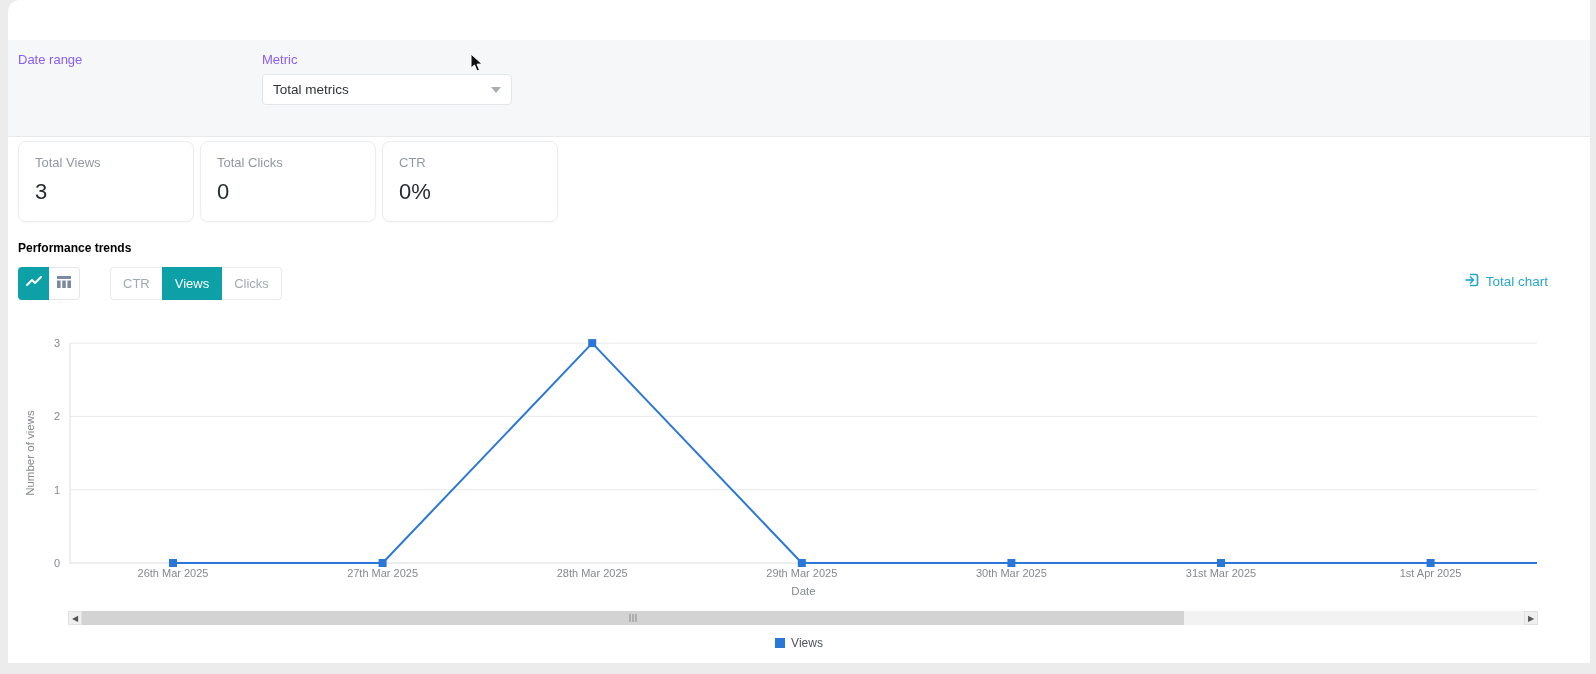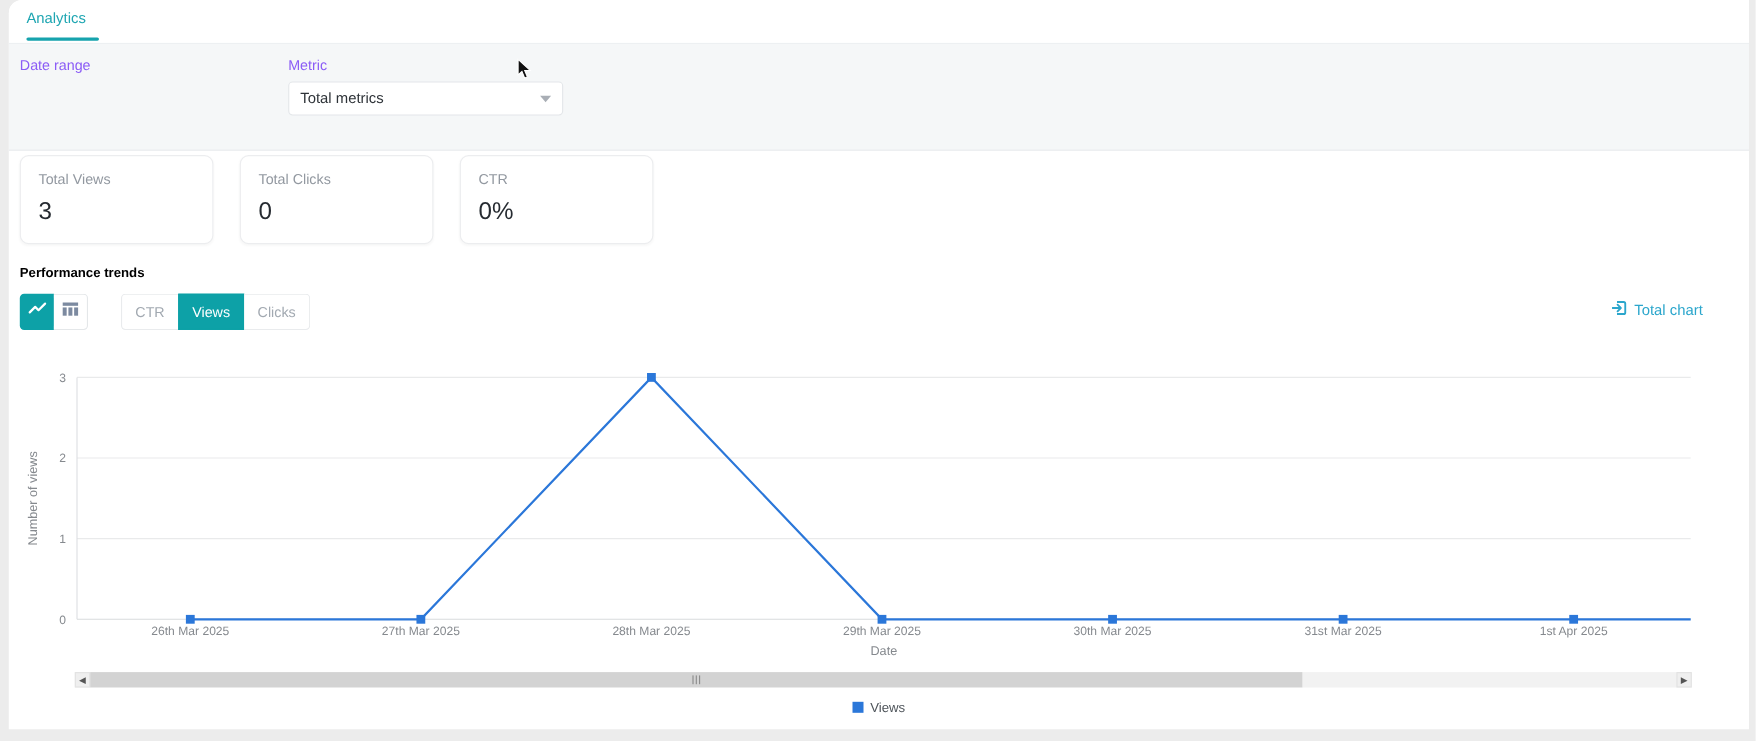--- a/index.html
+++ b/index.html
@@ -30,21 +30,21 @@
   }
   .date-input .val { flex:1; font-size:13.5px; color:#2e3338; }
   .metric-select {
     position:absolute; left:254px; top:34px; width:250px; height:31px;
     background:#fff; border:1px solid #e3e6e9; border-radius:4px;
     display:flex; align-items:center; padding:0 10px; cursor:pointer;gap:25px;
   }
   .metric-select .val { flex:1; font-size:13.5px; color:#2e3338; }
   .chev { width:0; height:0; border-left:5px solid transparent; border-right:5px solid transparent; border-top:6px solid #a9aeb5; }
   
-  .cards { position:absolute; left:10px; top:141px; display:flex; gap:24px; }
+  .cards { position:absolute; left:10px; top:141px; display:flex; gap:6px; }
   .card {
     width:176px; height:81px; background:#fff; border:1px solid #ecedef; border-radius:8px;
     box-shadow:0 1px 2px rgba(0,0,0,0.03); padding:13px 16px;
   }
   .card .c-label { font-size:13px; color:#9298a0; }
   .card .c-value { font-size:22px; color:#262b31; margin-top:9px; }
   
   .perf-title { position:absolute; left:10px; top:241px; font-size:12px; font-weight:bold; color:#000000; }
   .controls { position:absolute; left:0; top:267px; width:100%; height:34px; }
   .charttype { position:absolute; left:10px; top:0; display:flex; }
@@ -72,24 +72,20 @@
   .legend-swatch { width:10px; height:10px; background:#2b77d9; }
   .legend-label { font-size:12px; color:#4e545a; }
   
   .cursor { position:absolute; left:470px; top:53px; pointer-events:none; z-index:50; }
 </style>
 </head>
 <body>
 
 <div class="panel">
 
-  <div class="tabbar">
-    <div class="tab">Analytics</div>
-    <div class="tab-underline"></div>
-  </div>
 
   <div class="filters">
     <div class="filter-label lbl-date">Date range</div>
     <div class="filter-label lbl-metric">Metric</div>
     <div class="metric-select">
       <span class="val">Total metrics</span>
       <span class="chev"></span>
     </div>
   </div>
 

